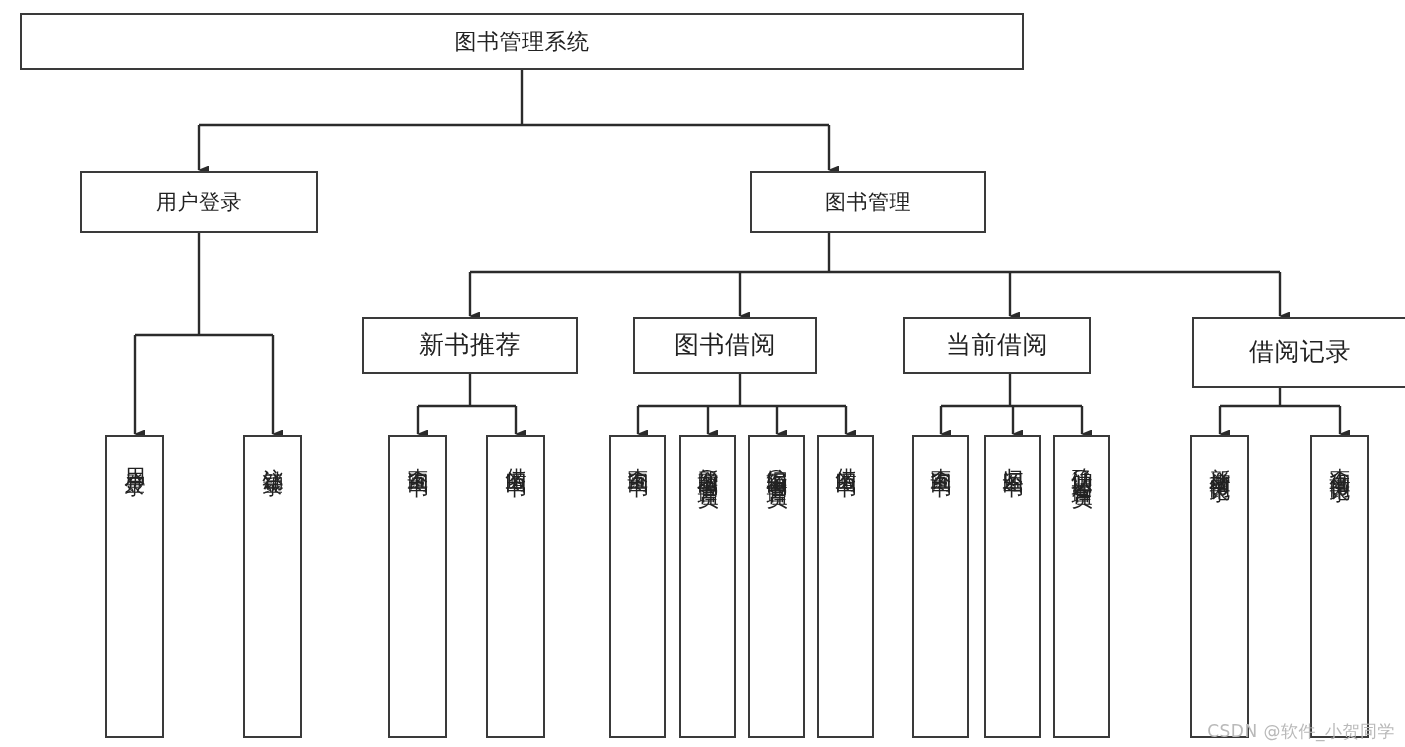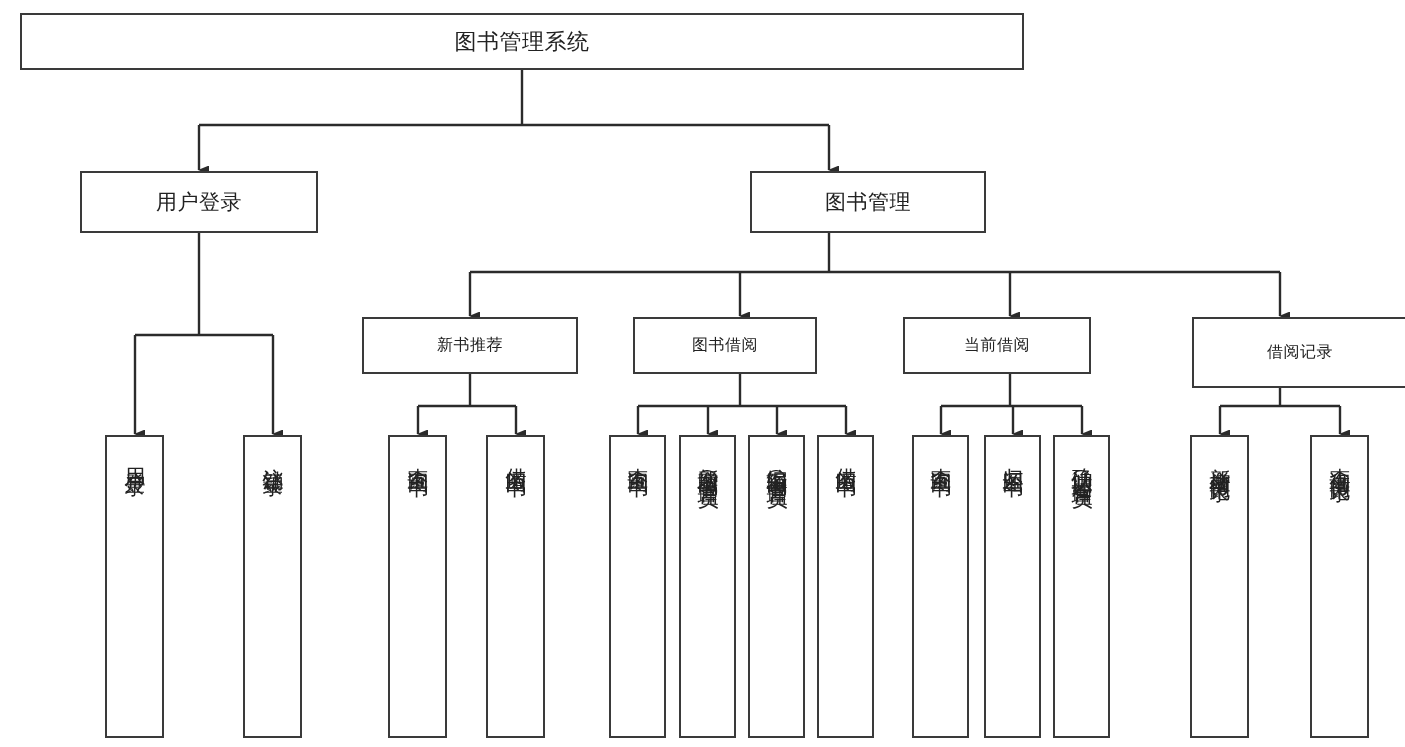--- a/index.html
+++ b/index.html
@@ -34,21 +34,21 @@
   .node-label {
     color: #222222;
     font-size: 21px;
     line-height: 1.15;
     letter-spacing: 0.5px;
     white-space: nowrap;
     text-align: center;
   }
   .node-box.root .node-label { font-size: 22px; }
   .node-box.level1 .node-label { font-size: 21px; }
-  .node-box.level2 .node-label { font-size: 16px; }
+  .node-box.level2 .node-label { font-size: 25px; }
   .node-box.leaf {
     align-items: flex-start;
     justify-content: center;
     padding-top: 14px;
   }
   .node-box.leaf .node-label {
     writing-mode: vertical-rl;
     text-orientation: upright;
     font-size: 21px;
     letter-spacing: 3px;
@@ -185,13 +185,14 @@
       <div class="node-box leaf" style="left: 1053px; top: 435px; width: 57px; height: 303px;">
         <div class="node-label">确认归还（管理员）</div>
       </div>
       <div class="node-box leaf" style="left: 1190px; top: 435px; width: 59px; height: 303px;">
         <div class="node-label">新增借阅记录</div>
       </div>
       <div class="node-box leaf" style="left: 1310px; top: 435px; width: 59px; height: 303px;">
         <div class="node-label">查询借阅记录</div>
       </div>
     </div>
+  <div id="watermark">CSDN @软件_小贺同学</div>
 </div>
 
 </body></html>

